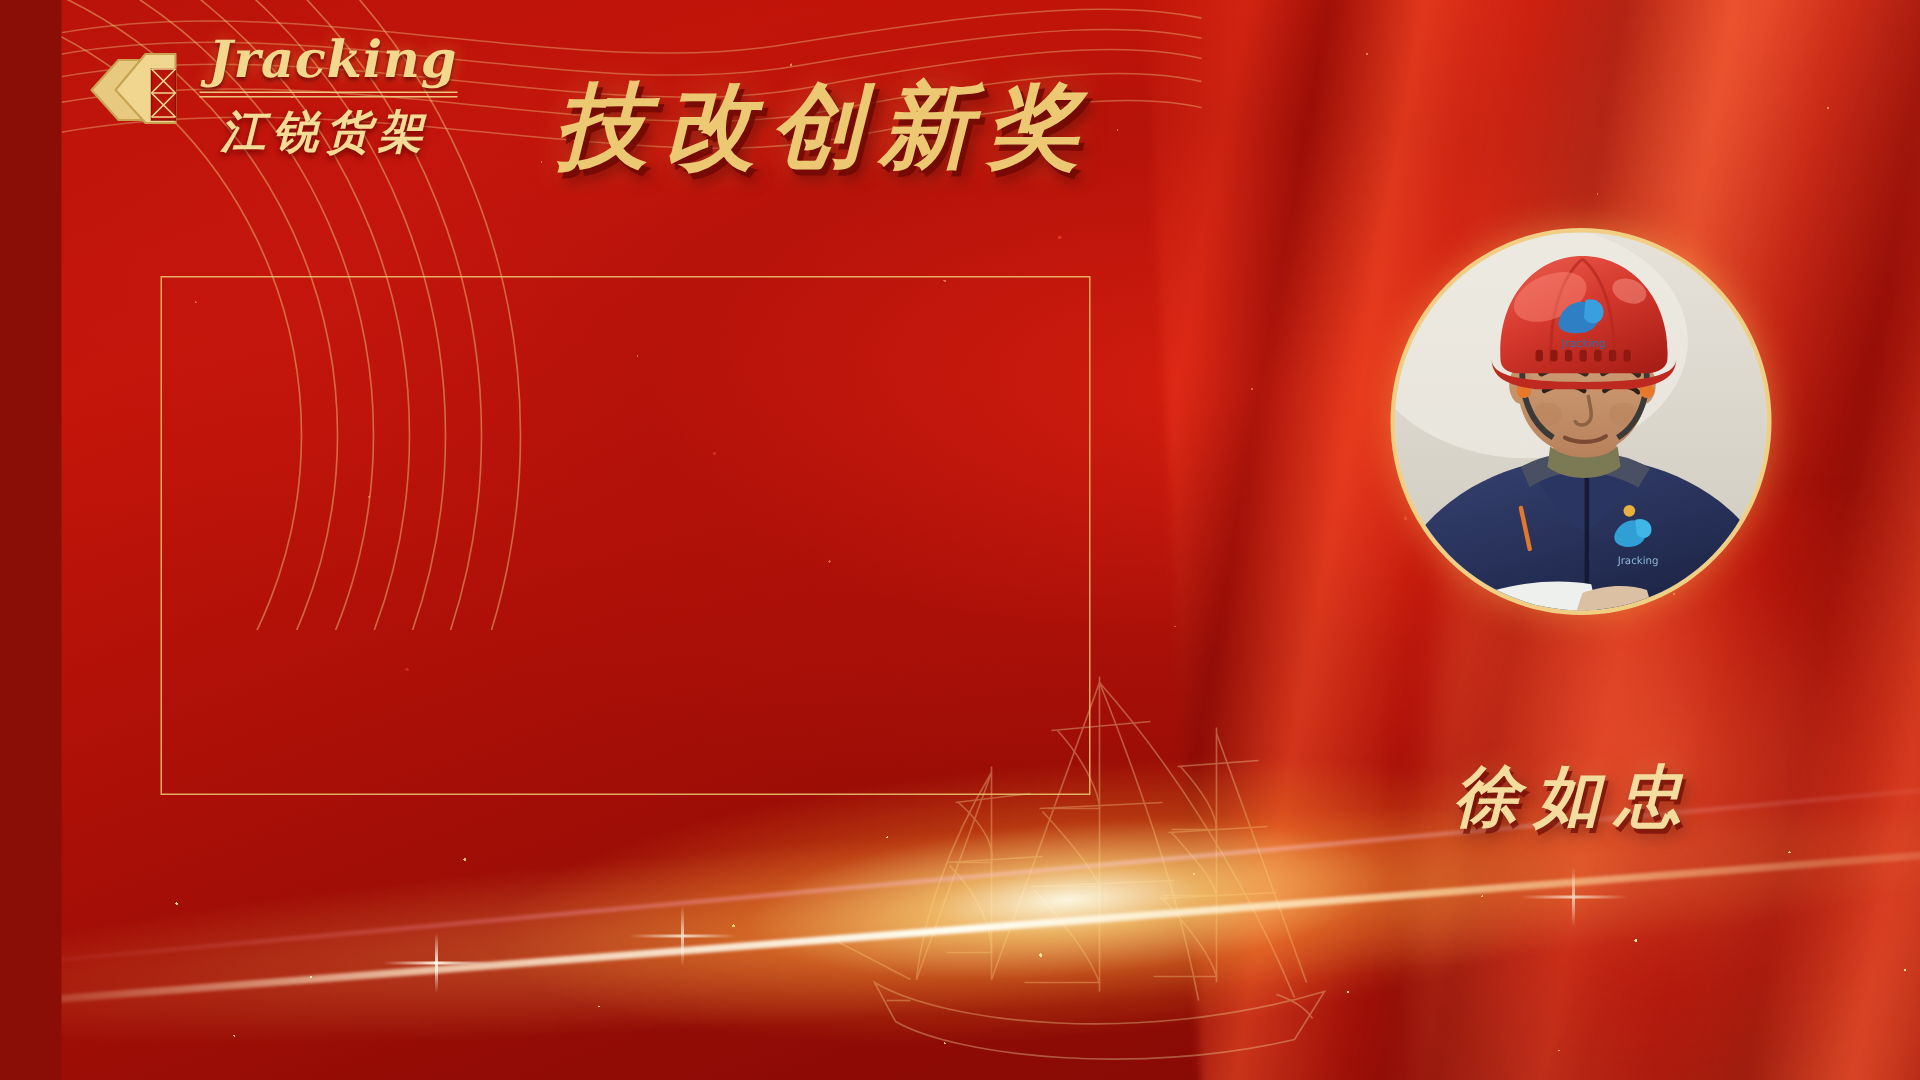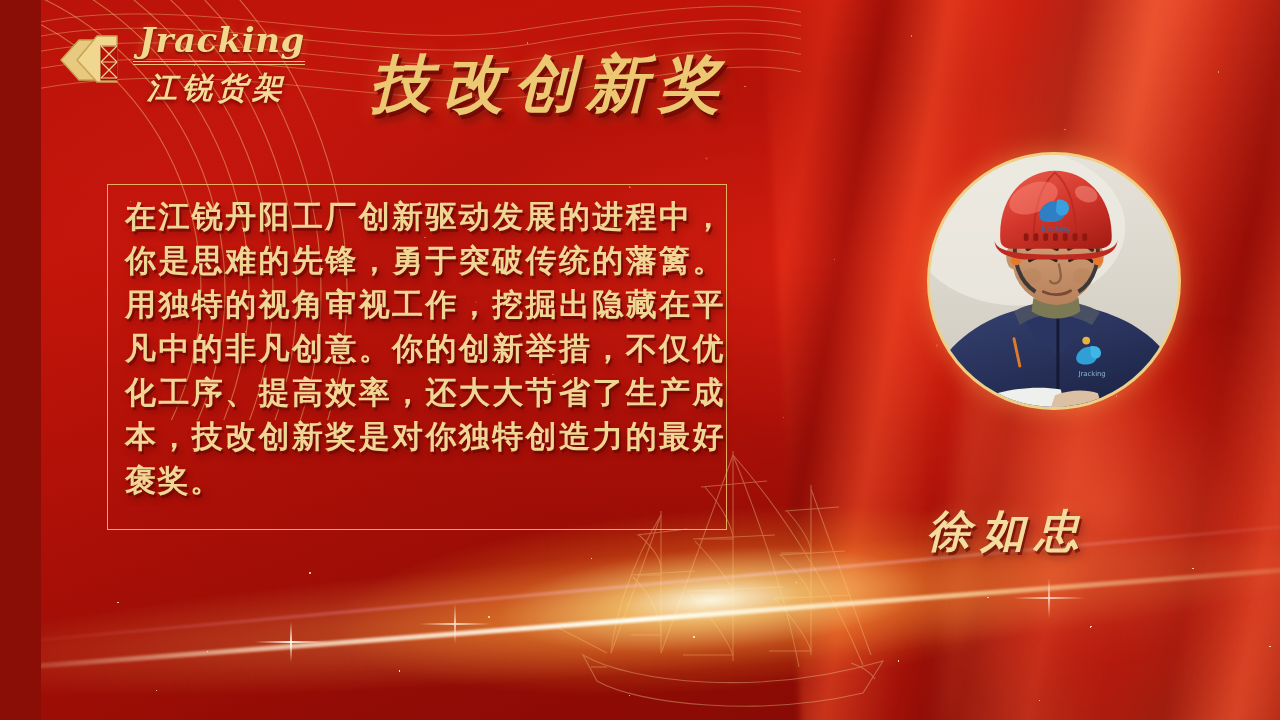--- a/index.html
+++ b/index.html
@@ -186,21 +186,21 @@
     border:3px solid #f0cf85;
     box-shadow:0 0 24px rgba(255,190,90,.45), inset 0 0 0 2px rgba(255,232,170,.35);
     overflow:hidden;
     background:#ded9cf;
   }
   #portrait .photo { position:absolute; inset:0; }
   #portrait .photo svg { width:100%; height:100%; display:block; }
 
   
   #name {
-    position:absolute; left:840px; top:502px; width:254px; text-align:center;
+    position:absolute; left:928px; top:502px; width:254px; 
     font-family:Liberation Mono, monospace;
     font-weight:bold; font-style:italic; font-size:44px; letter-spacing:10px;
     color:#f3dc9d;
     text-shadow:2px 3px 0 rgba(110,10,4,.7), 3px 5px 10px rgba(70,4,2,.55), 0 0 18px rgba(255,210,120,.3);
   }
 </style>
 </head>
 <body>
 
 <div id="stage">
@@ -301,21 +301,20 @@
       </svg>
     </span>
     <span class="wordmark">Jracking</span>
     <span class="rule"></span>
     <span class="cn">江锐货架</span>
   </div>
 
   <div id="title">技改创新奖</div>
 
   <div id="panel"></div>
-  <div id="panel-text">在江锐丹阳工厂创新驱动发展的进程中，你是思难的先锋，勇于突破传统的藩篱。用独特的视角审视工作，挖掘出隐藏在平凡中的非凡创意。你的创新举措，不仅优化工序、提高效率，还大大节省了生产成本，技改创新奖是对你独特创造力的最好褒奖。</div>
 
   <div id="portrait">
     <div class="photo">
       <svg viewBox="0 0 254 258" preserveAspectRatio="xMidYMid slice">
         <defs>
           <linearGradient id="bgw" x1="0" y1="0" x2="0" y2="1">
             <stop offset="0" stop-color="#e6e2d9"></stop>
               <stop offset="1" stop-color="#cfcabf"></stop>
           </linearGradient>
           <linearGradient id="helm" x1="0.2" y1="0" x2="0.85" y2="1">

